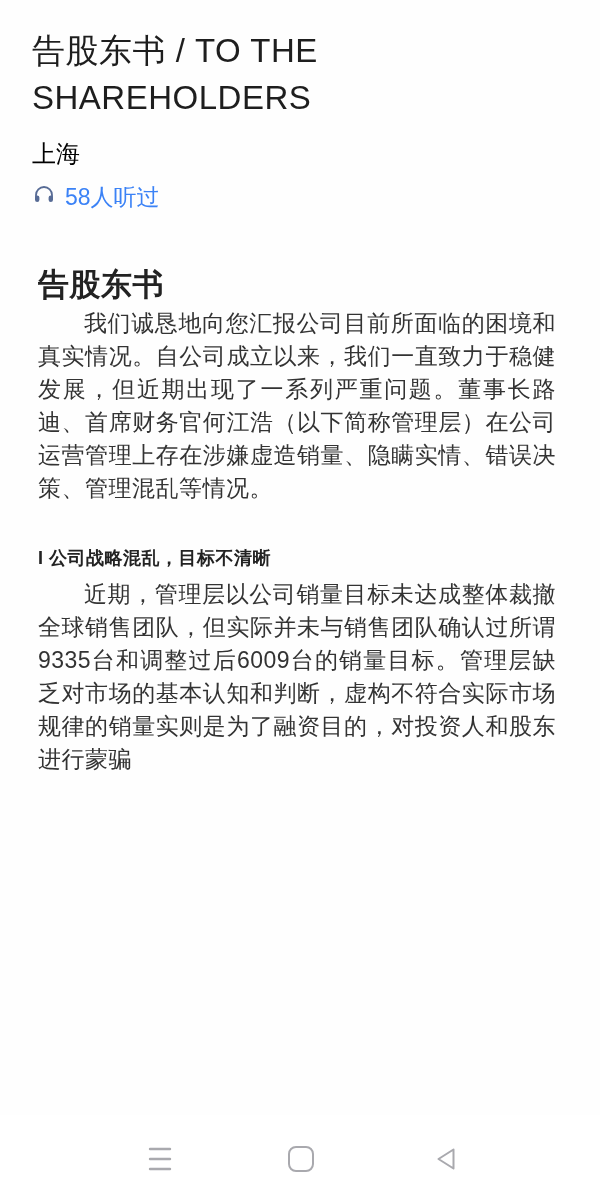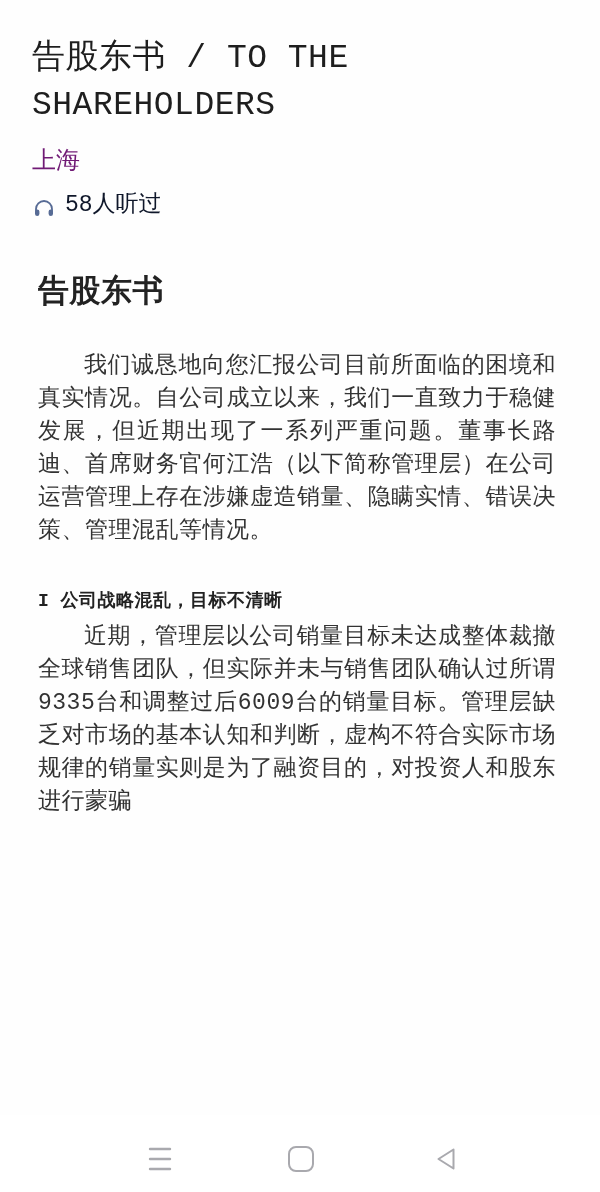--- a/index.html
+++ b/index.html
@@ -9,48 +9,47 @@
   .page {
     position:relative;
     width:600px; height:1192px;
     margin:0 auto;
     background:#fefefe;
     overflow:hidden;
   }
 
   
   .article-viewport {
-    position:absolute; top:10px; left:0; right:0;
+    position:absolute; top:2px; left:0; right:0;
     height:1116px;
     overflow:hidden;
-    font-family:Liberation Mono, monospace;
   }
 
   
   .post-title {
     margin:25px 32px 0 32px;
     font-size:33px; line-height:47px;
     font-weight:500;
     color:#1e1e1e;
     letter-spacing:0.5px;
   }
   .meta-row {
     margin:19px 32px 0 32px;
     font-size:24px; line-height:28px;
     display:flex; align-items:baseline;
     white-space:nowrap;
   }
   .account-name { color:#576b95; margin-right:20px; }
   .post-date { color:#b4b4b8; margin-right:22px; }
-  .post-location { color:#701a75; }
+  .post-location { color:#000000; }
 
   .listen-row {
     margin:14px 32px 0 32px;
-    display:flex; align-items:flex-end;
-    color:#0f172a;
+    display:flex; align-items:flex-start;
+    color:#3b82f6;
     font-size:23px; line-height:30px;
   }
   .listen-row svg { margin-right:9px; display:block; }
 
   
   .content {
     margin:0 44px 0 38px;
     color:#333333;
     font-size:23px;
     line-height:33px;
@@ -59,21 +58,21 @@
   }
   .content-heading {
     margin-top:50px;
     text-align:left;
     font-size:31px; line-height:45px;
     font-weight:bold;
     color:#222222;
   }
   .salutation { margin-top:52px; }
   .para { text-indent:2em; }
-  .para-first { margin-top:35px; }
+  .para-first { }
   .section-heading {
     margin-top:33px;
     font-size:18px; line-height:40px;
     font-weight:bold;
     color:#222222;
     text-align:left;
   }
   .para-after-heading { margin-top:40px; }
 
   

